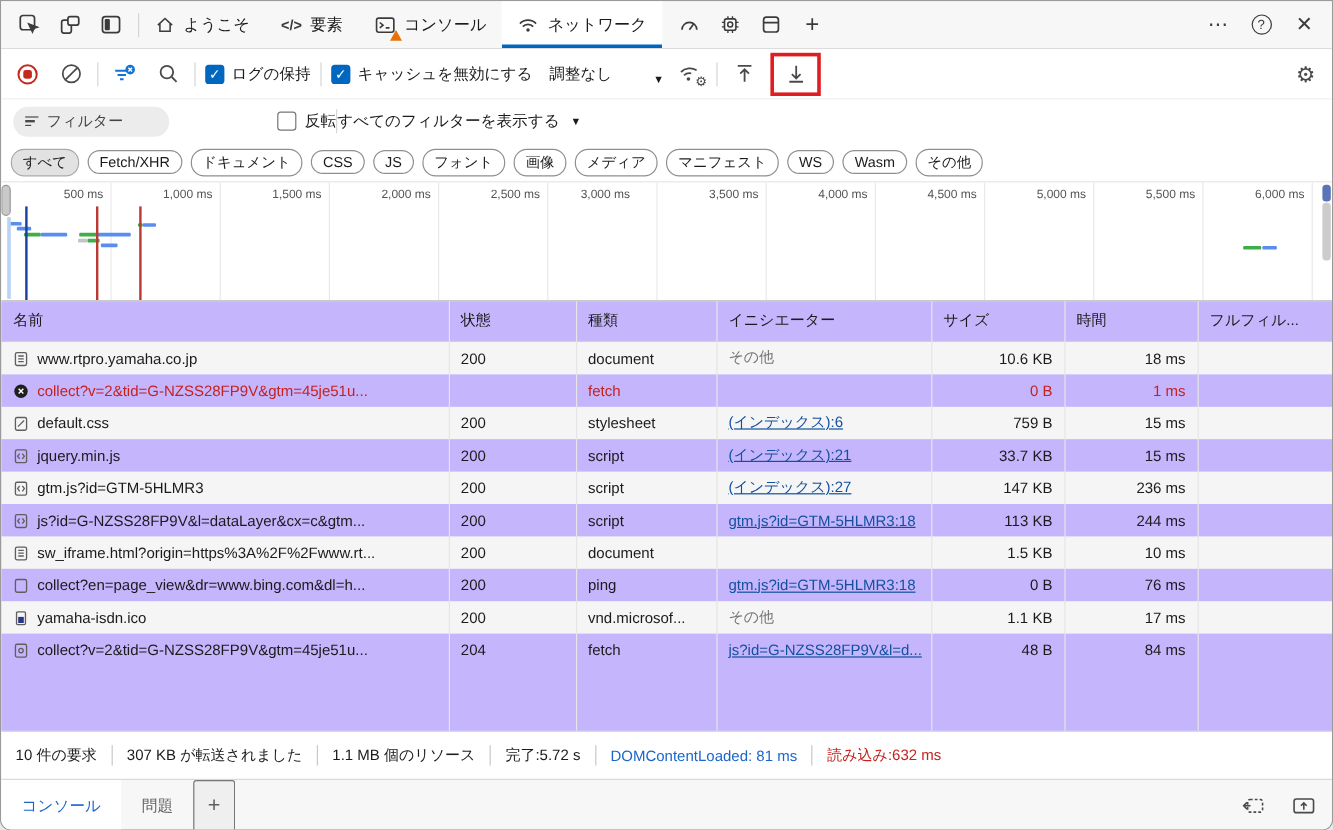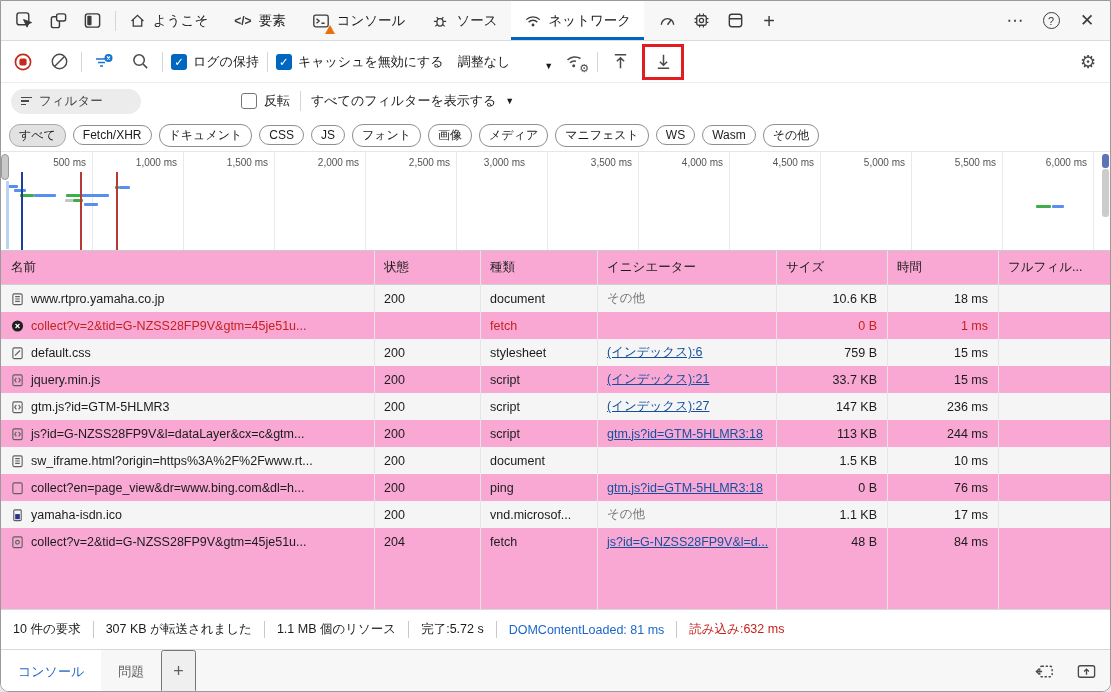--- a/index.html
+++ b/index.html
@@ -40,21 +40,21 @@
     display:flex; align-items:center; justify-content:center; }
   .cb.checked { background:var(--accent); color:#fff; font-size:11.5px; }
   .cb.un { background:#fff; border:1px solid #767676; }
   .throttle { display:flex; align-items:flex-end; gap:34px; font-size:13px; margin-left:6px; }
   .caret { font-size:9px; color:#1b1b1b; }
   .hl-box { border:3px solid var(--hl); padding:1px 4px; display:flex; align-items:center; }
   .gear { font-size:17px; color:#4a4a4a; }
   .push-right { margin-left:auto; }
 
   
-  .filterbar { height:36px; display:flex; align-items:center; padding:0 10px; gap:10px; background:#fff; }
+  .filterbar { height:36px; display:flex; align-items:center; padding:0 10px; background:#fff; }
   .filter-pill { width:130px; height:25px; background:#ececec; border-radius:13px;
     display:flex; align-items:center; gap:7px; padding:0 10px; }
   .filter-pill input { border:none; background:transparent; outline:none; width:90px;
     font-size:12.5px; font-family:"Liberation Sans",sans-serif; color:#1b1b1b; }
   .filter-pill input::placeholder { color:#444; opacity:1; }
   .flt-glyph i { display:block; height:1.6px; background:#4a4a4a; margin:2px 0; }
   .flt-glyph i:nth-child(1){width:11px;} .flt-glyph i:nth-child(2){width:8px;} .flt-glyph i:nth-child(3){width:5px;}
   .invert { margin-left:90px; display:flex; align-items:center; gap:7px; font-size:13px; }
   .showall { display:flex; align-items:center; gap:9px; font-size:13px;text-align:right; }
 
@@ -70,21 +70,21 @@
   .grid-v { position:absolute; top:0; bottom:0; width:1px; background:#e9e9e9; }
   .tick-lb { position:absolute; top:5px; width:80px; text-align:right; font-size:10px; color:#545454; }
   .wbar { position:absolute; height:3px; border-radius:1px; }
   .marker { position:absolute; width:1.6px; top:20px; bottom:0; }
   .ov-thumb { position:absolute; left:0; top:2px; width:8px; height:26px; background:#c9c9c9;
     border:1px solid #9a9a9a; border-radius:4px; }
   .ov-firstbar { position:absolute; left:5px; top:29px; width:3px; height:68px; background:#b9d3f5; }
   .mini-sb { position:absolute; right:1px; width:7px; }
 
   
-  .ntable { position:relative; height:358px; background:#f9a8d4; overflow:hidden; font-size:12.5px; }
+  .ntable { position:relative; height:358px; background:#c4b5fd; overflow:hidden; font-size:12.5px; }
   .col-sep { position:absolute; top:0; bottom:0; width:1px; background:#e5e5e5; }
   .nrow { display:grid; grid-template-columns:373px 106px 117px 179px 111px 111px 1fr;
     align-items:center; height:27px; position:relative; }
   .nrow.head { height:34px; border-bottom:1px solid #cfcfcf; font-size:12.5px; color:#1b1b1b; }
   .nrow.stripe { background:#f5f5f5; }
   .cell { padding:0 10px; white-space:nowrap; overflow:hidden; }
   .cell.name { display:flex; align-items:center; gap:7px; }
   .cell.num { text-align:right; }
   .gray { color:#757575; }
   .red { color:var(--err); }
@@ -155,29 +155,20 @@
       </button>
       <button class="tab">
         <span class="ticon">
             <svg width="18" height="18" viewBox="0 0 20 20">
               <rect x="2" y="3.5" width="16" height="13" rx="2" fill="none" stroke="currentColor" stroke-width="1.5"></rect>
               <path d="M5 7.5l3 2.5-3 2.5M10.5 12.5H14" fill="none" stroke="currentColor" stroke-width="1.5"></path>
             </svg>
           </span>
         <span class="badge-warn"></span>
         <span>コンソール</span>
-      </button>
-      <button class="tab">
-        <span class="ticon">
-            <svg width="18" height="18" viewBox="0 0 20 20">
-              <ellipse cx="10" cy="11.5" rx="3.4" ry="4.2" fill="none" stroke="currentColor" stroke-width="1.4"></ellipse>
-              <path d="M8 8L6.3 5.7M12 8l1.7-2.3M6.6 10.5H3.2M13.4 10.5h3.4M7.2 13.8L4.8 16M12.8 13.8L15.2 16" fill="none" stroke="currentColor" stroke-width="1.3"></path>
-            </svg>
-          </span>
-        <span>ソース</span>
       </button>
       <button class="tab active">
         <span class="ticon">
             <svg width="18" height="18" viewBox="0 0 20 20">
               <path d="M2.5 8.5a10.5 10.5 0 0 1 15 0" fill="none" stroke="currentColor" stroke-width="1.5"></path>
               <path d="M5.2 11.3a6.5 6.5 0 0 1 9.6 0" fill="none" stroke="currentColor" stroke-width="1.5"></path>
               <circle cx="10" cy="14.5" r="1.6" fill="currentColor"></circle>
             </svg>
           </span>
         <span>ネットワーク</span>

